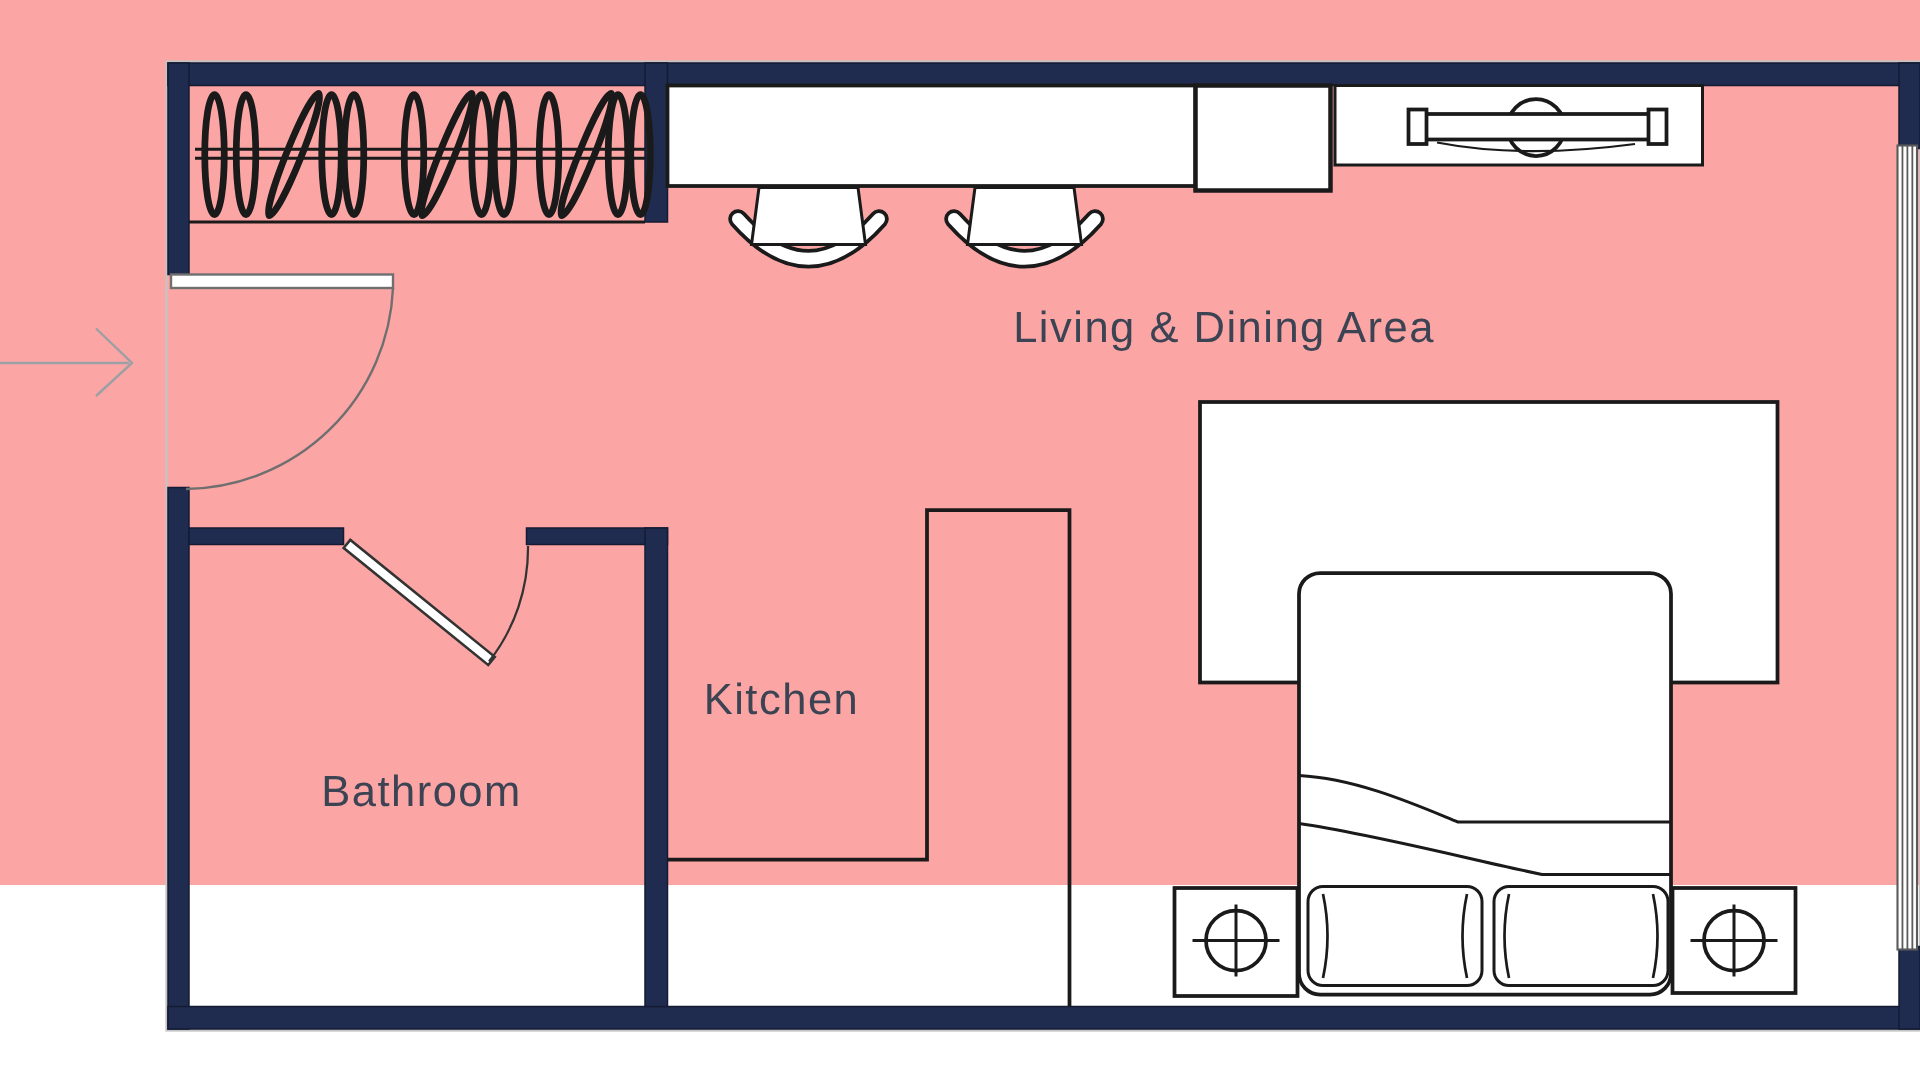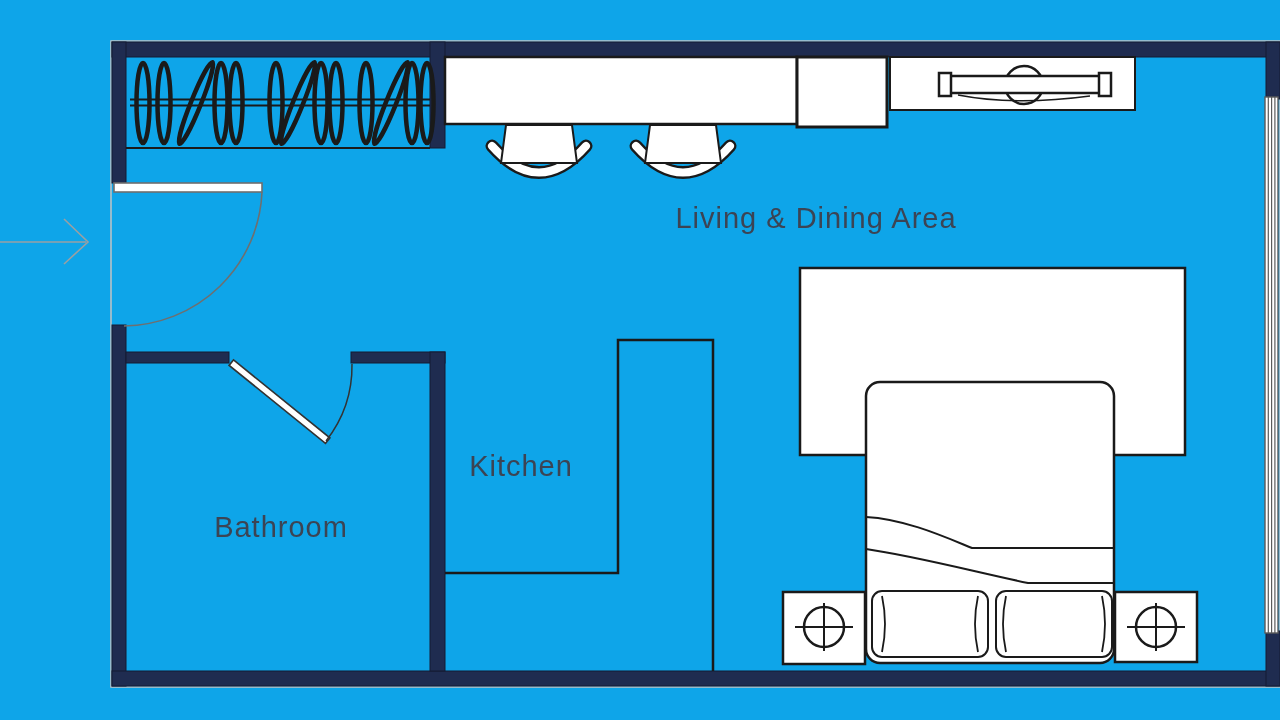--- a/index.html
+++ b/index.html
@@ -6,22 +6,22 @@
     margin: 0;
     padding: 0;
     width: 1280px;
     height: 720px;
     background: #ffffff;
     overflow: hidden;
   }
   .stage {
     position: relative;
     width: 1280px;
-    height: 720px;
-    background: #0ea5e9;
+    height: 590px;
+    background: #fca5a5;
   }
   svg { display: block; }
   .room-label {
     font-family: "Liberation Sans", "DejaVu Sans", sans-serif;
     font-size: 29px;
     letter-spacing: 1px;
     font-weight: 400;
   }
 </style>
 </head>

